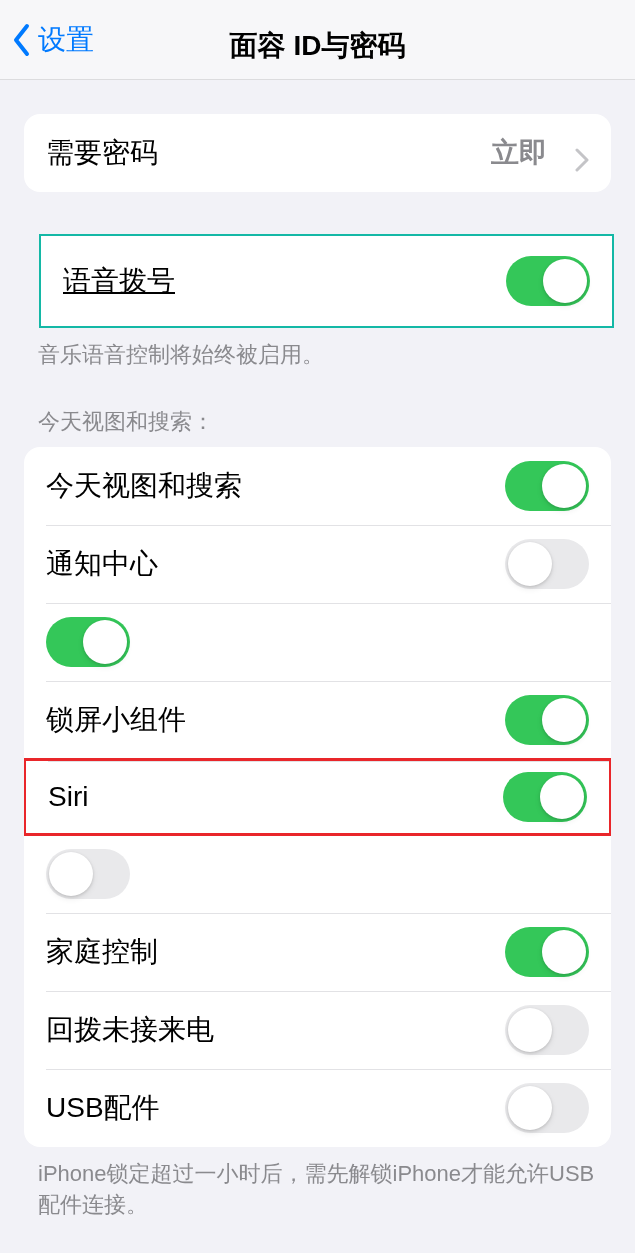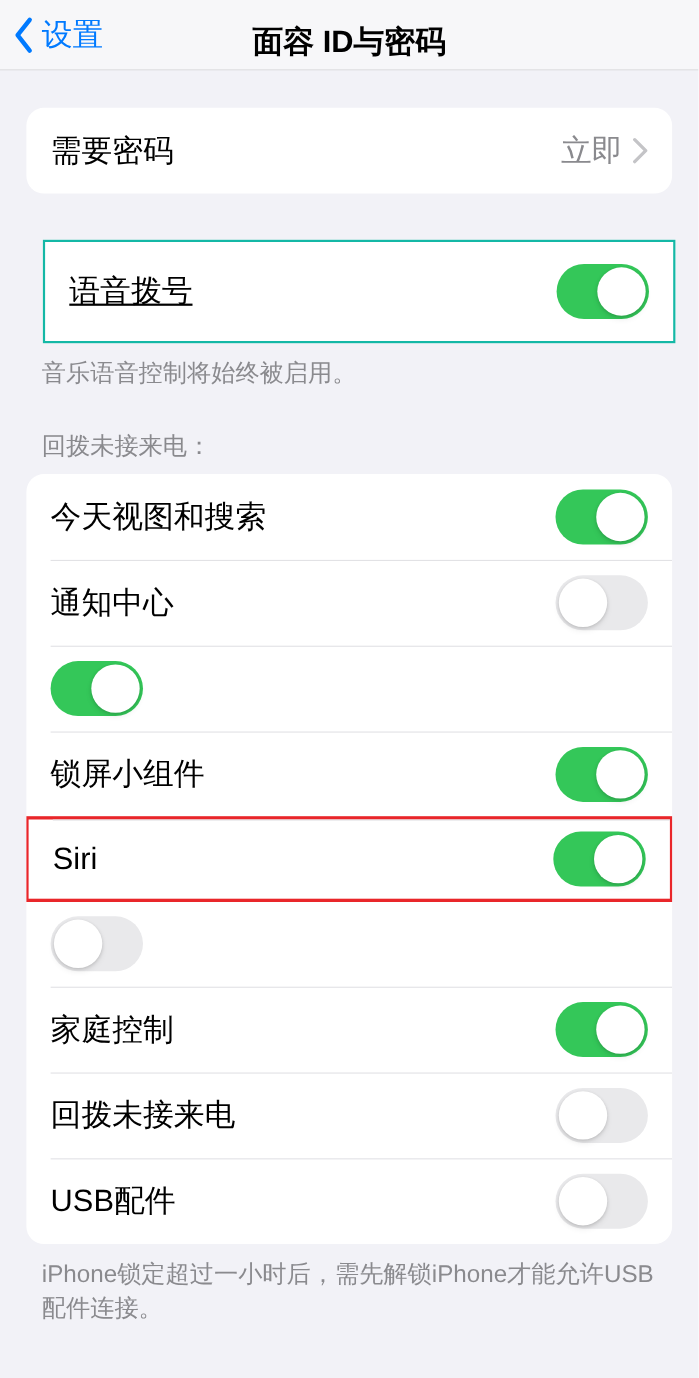--- a/index.html
+++ b/index.html
@@ -9,21 +9,21 @@
       -webkit-font-smoothing: antialiased;
     }
     body {
       width: 635px;
       height: 1253px;
       background: #f2f2f7;
       font-family: -apple-system, "PingFang SC", "Helvetica Neue", Arial, sans-serif;
       overflow: hidden;
     }
     .header {
-      height: 64px;
+      height: 80px;
       background: #f7f7f9;
       display: flex;
       align-items: center;
       position: relative;
       border-bottom: 1px solid #dcdcde;
     }
     .back-button {
       display: flex;
       align-items: center;
       color: #007aff;
@@ -86,22 +86,23 @@
       margin: -1px;
       z-index: 2;
       background: #fff;
     }
     .row-label {
       font-size: 28px;
       color: #000;
     }
     .row-value-wrap {
       display: flex;
-      align-items: center;
-      gap: 9px;
+      align-items: flex-end;
+      gap: 28px;
+      font-weight: bold;
     }
     .row-value {
       font-size: 28px;
       color: #8a8a8e;
     }
     .chevron-right {
       width: 14px;
       height: 24px;
       display: inline-block;
     }
@@ -186,21 +187,21 @@
   <div class="group highlighted" style="margin-top:42px; padding:6px 0;">
     <div class="row" style="min-height:78px;">
       <div class="row-label">语音拨号</div>
       <div class="toggle on">
         <div class="toggle-knob"></div>
       </div>
     </div>
   </div>
   <div class="footer-text">音乐语音控制将始终被启用。</div>
 
-  <div class="section-header">回拨未接来电：</div>
+  <div class="section-header">今天视图和搜索：</div>
 
   <div class="group list" id="lock-list">
       <div class="row">
         <div class="row-label">今天视图和搜索</div>
         <div class="toggle on">
           <div class="toggle-knob"></div>
         </div>
       </div>
       <div class="row">
         <div class="row-label">通知中心</div>

